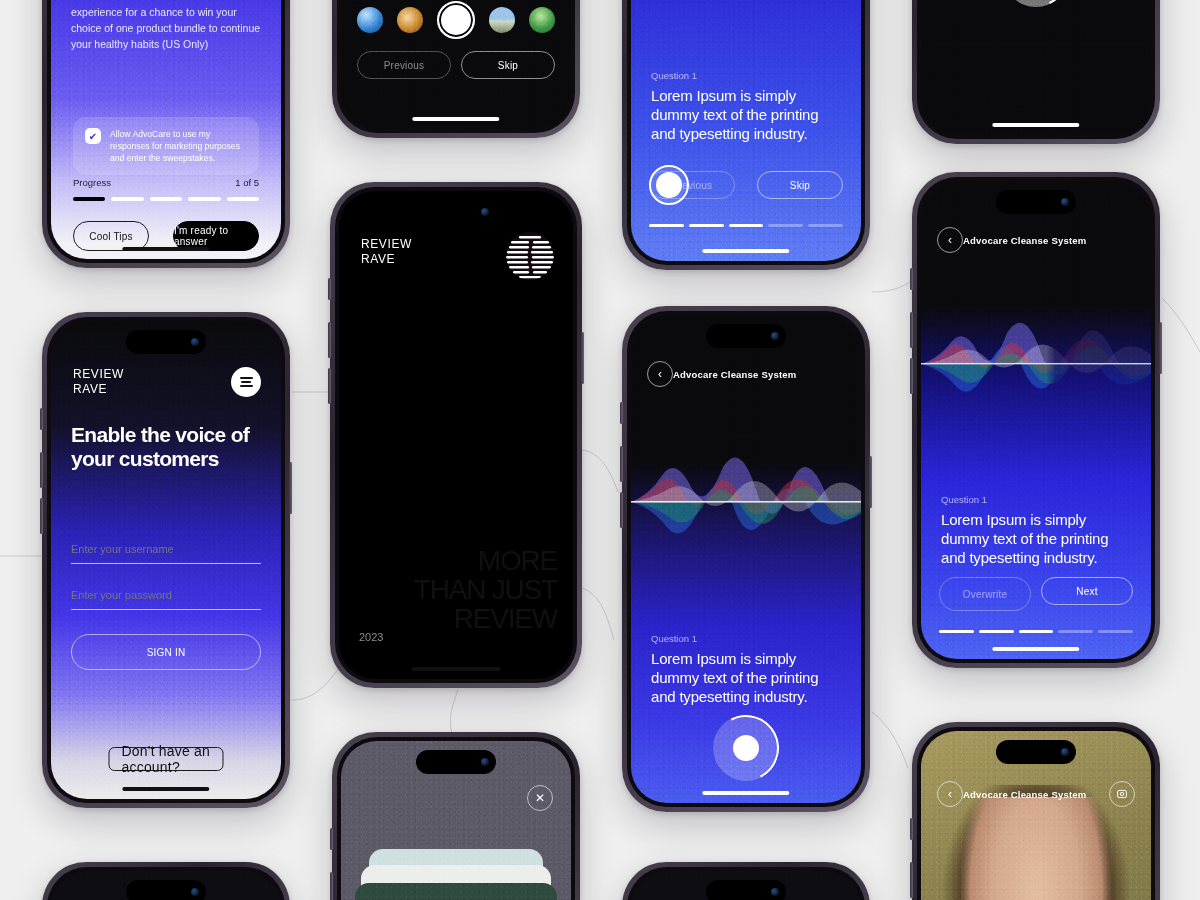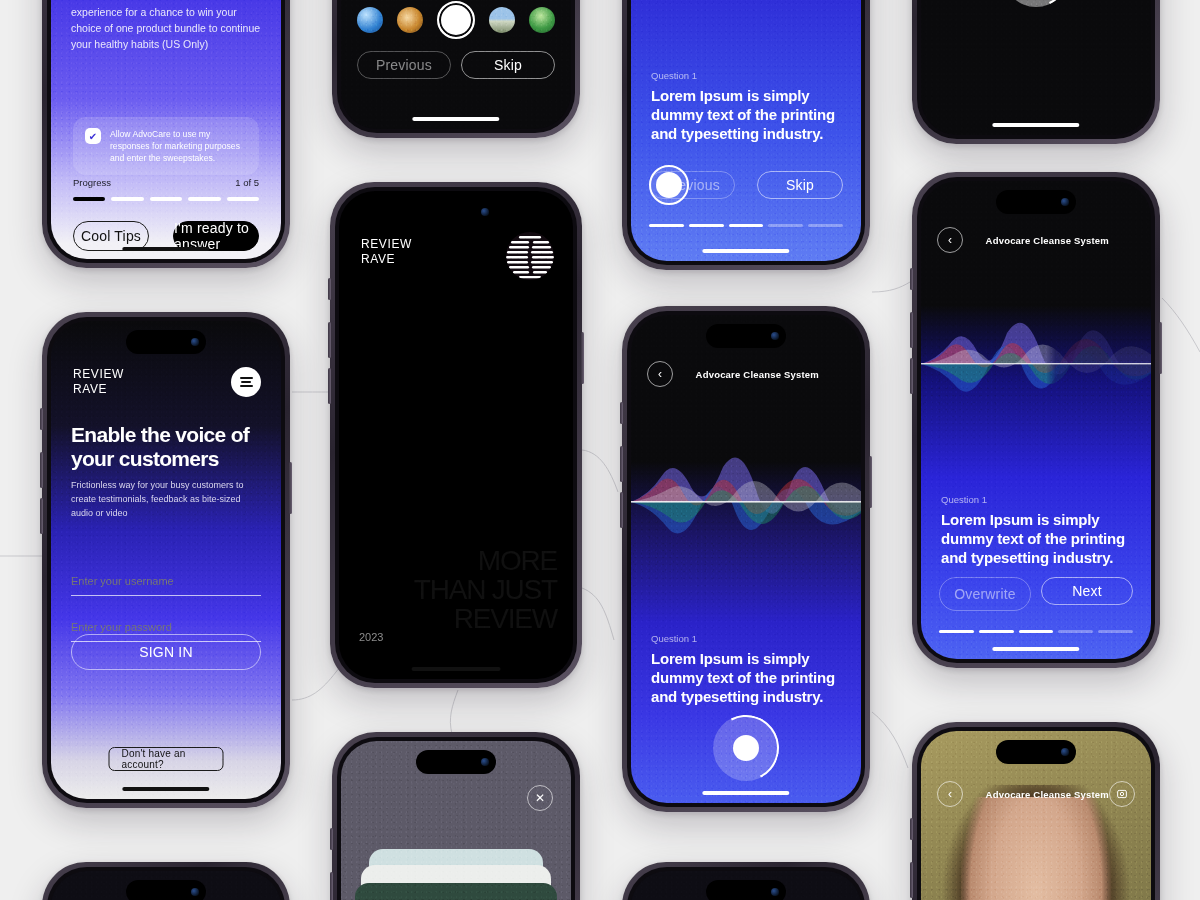--- a/index.html
+++ b/index.html
@@ -67,33 +67,33 @@
   .side.l { left:-2px; width:3px; }
   .side.r { right:-2px; width:3px; }
 
   
   .hdr-bar { position:absolute; top:46px; left:0; right:0; display:flex; align-items:center; padding:0 16px; z-index:14;}
   .circ-btn {
     width:26px; height:26px; border-radius:50%; border:1px solid rgba(255,255,255,.6);
     display:flex; align-items:center; justify-content:center;
     font-size:12px; color:#fff; flex:none; background:transparent;
   }
-  .hdr-title { flex:1; text-align:right; font-size:9.5px; letter-spacing:.2px; font-weight:600;padding-left:12px; }
+  .hdr-title { flex:1; text-align:left; font-size:9.5px; letter-spacing:.2px; font-weight:600; }
 
   .pill {
     border-radius:999px; border:1px solid rgba(255,255,255,.55);
     display:flex; align-items:center; justify-content:center;
-    font-size:14px; letter-spacing:.2px; color:#fff;
+    font-size:10px; letter-spacing:.2px; color:#fff;
   }
   .pill.dim { color:rgba(255,255,255,.5); border-color:rgba(255,255,255,.3); }
   .pill.dark { background:#000; border-color:#000; color:#fff; }
   .pill.outline-dark { border:1px solid #1b1b1b; color:#111; background:transparent; }
 
   .qlabel { font-size:9.5px; color:rgba(255,255,255,.62); margin-bottom:5px; }
-  .qtext  { font-size:15px; line-height:1.27; font-weight:700; letter-spacing:-.2px; }
+  .qtext  { font-size:15px; line-height:1.27; font-weight:400; letter-spacing:-.2px; }
 
   .segbar { display:flex; gap:5px; }
   .segbar i { display:block; height:3.5px; border-radius:3px; background:rgba(255,255,255,.32); flex:1; }
   .segbar i.on { background:#fff; }
 
   .rec-outer { position:absolute; border-radius:50%; display:flex; align-items:center; justify-content:center; }
 
   
   #p1 { left:42px; top:-132px; width:248px; height:400px; }
   #p1 .screen { background:linear-gradient(180deg,#3b2fd6 0%, #4536e6 30%, #6b5cf0 58%, #c3bcf7 80%, #f2f1f6 96%); }
@@ -135,24 +135,24 @@
   #p5 { left:42px; top:312px; width:248px; height:496px; }
   #p5 .screen { background:linear-gradient(180deg,#0a0a0c 0%, #131129 22%, #2a22b4 44%, #4436e8 62%, #7f74f0 78%, #d7d4e6 92%, #ececec 100%); }
   .brand { position:absolute; top:46px; left:22px; font-size:12px; line-height:1.25; letter-spacing:.6px; font-weight:400; }
   .menu-btn { position:absolute; top:46px; right:20px; width:30px; height:30px; border-radius:50%; background:#fff;
     display:flex; flex-direction:column; align-items:center; justify-content:center; gap:2.5px; }
   .menu-btn span { display:block; height:1.8px; background:#111; border-radius:2px; }
   .menu-btn span:nth-child(1){ width:13px; } .menu-btn span:nth-child(2){ width:10px; } .menu-btn span:nth-child(3){ width:13px; }
   .p5-h1 { position:absolute; top:102px; left:20px; right:18px; font-size:21px; font-weight:700; line-height:1.12; letter-spacing:-.7px; }
   .p5-sub { position:absolute; top:158px; left:20px; right:22px; font-size:9px; line-height:1.55; color:#d9d6ee; }
   .field { position:absolute; left:20px; right:20px; border-bottom:1px solid rgba(255,255,255,.7);
-    font-size:11px; color:rgba(255,255,255,.88); padding-bottom:8px; background:transparent; border-top:0; border-left:0; border-right:0; outline:none;margin-top:32px; }
+    font-size:11px; color:rgba(255,255,255,.88); padding-bottom:8px; background:transparent; border-top:0; border-left:0; border-right:0; outline:none; }
   .p5-signin { position:absolute; left:20px; right:20px; top:313px; height:36px; }
   .p5-acct { position:absolute; left:50%; transform:translateX(-50%); bottom:28px; height:24px; padding:0 12px;
-    font-size:10px; border-radius:6px; }
+    font-size:14px; border-radius:6px; }
 
   
   #p6 { left:622px; top:306px; width:248px; height:506px; }
   #p6 .screen { background:linear-gradient(180deg,#0a0a0c 0%, #0a0a0c 30%, #1b1566 45%, #2a22c8 63%, #3a37e4 82%, #4a5cef 100%); }
   .wave { position:absolute; left:0; right:0; height:110px; }
   .p6-q { position:absolute; left:20px; right:20px; top:318px; }
   .p6-rec { position:absolute; left:50%; bottom:22px; transform:translateX(-50%); width:66px; height:66px; border-radius:50%;
     background:rgba(255,255,255,.22); display:flex; align-items:center; justify-content:center; }
   .p6-rec::before { content:""; position:absolute; inset:0; border-radius:50%;
     border:2px solid transparent; border-top-color:#fff; border-right-color:#fff; transform:rotate(18deg); }
@@ -322,21 +322,20 @@
         <div>RAVE</div>
       </div>
 
       <div class="menu-btn">
         <span></span>
             <span></span>
             <span></span>
       </div>
 
       <h1 class="p5-h1">Enable the voice of your customers</h1>
-      <p class="p5-sub">Frictionless way for your busy customers to create testimonials, feedback as bite-sized audio or video</p>
 
       <input class="field" style="top: 222px;" type="text" placeholder="Enter your username">
       <input class="field" style="top: 268px;" type="password" placeholder="Enter your password">
 
       <div class="pill p5-signin">SIGN IN</div>
 
       <div class="pill outline-dark p5-acct">Don't have an account?</div>
 
       <div class="noise"></div>
       <div class="homebar dark"></div>

